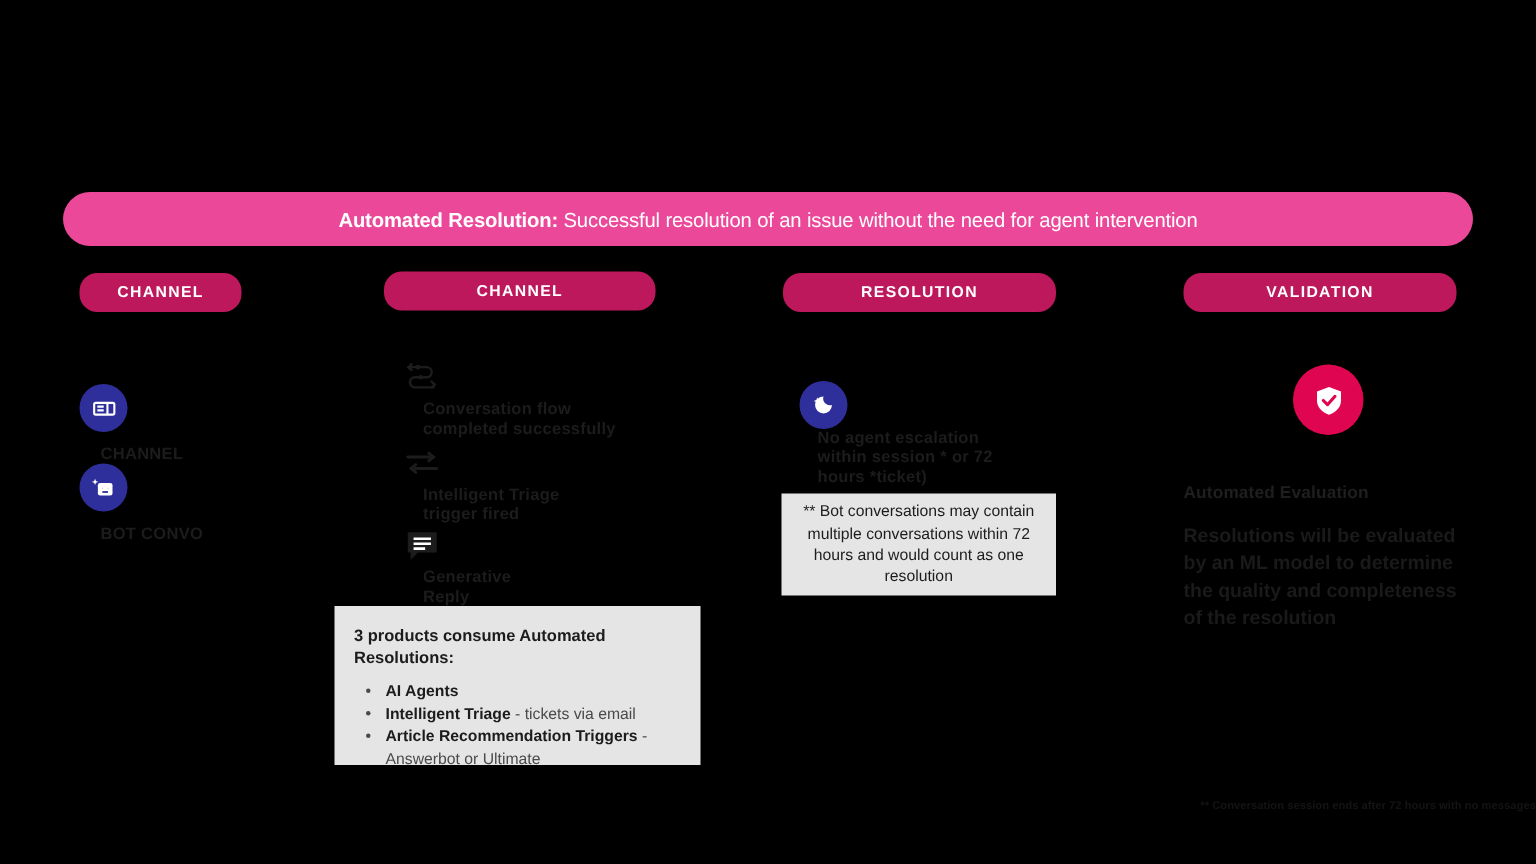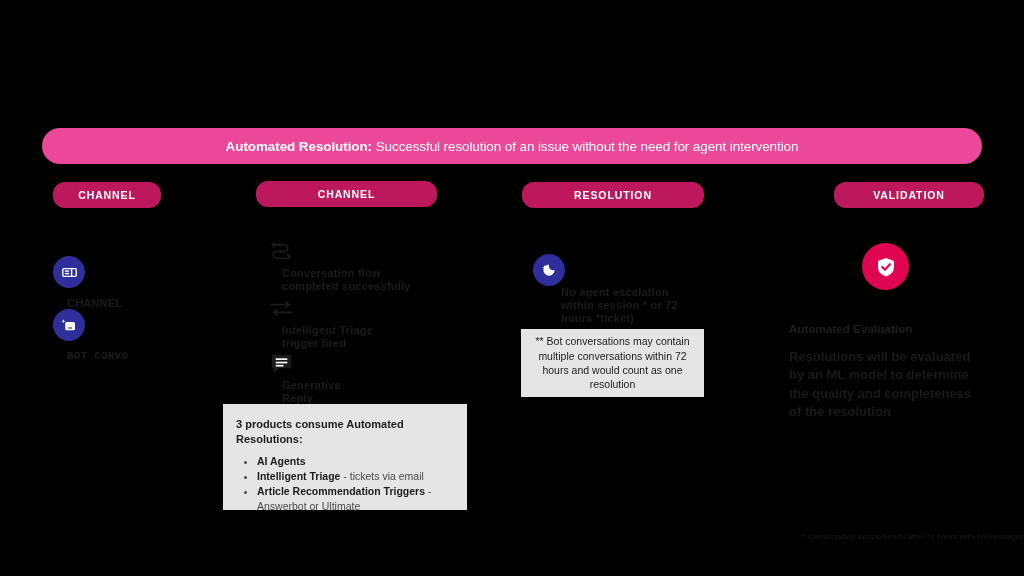--- a/index.html
+++ b/index.html
@@ -49,21 +49,21 @@
   }
   .col-header span {
     font-size: 10.5px;
     font-weight: bold;
     letter-spacing: 0.9px;
     color: #ffffff;
   }
   #hdr-0 { left: 53px;  top: 182px; width: 108px; }
   #hdr-1 { left: 256px; top: 181px; width: 181px; }
   #hdr-2 { left: 522px; top: 182px; width: 182px; }
-  #hdr-3 { left: 834px; top: 182px; width: 150px; }
+  #hdr-3 { left: 789px; top: 182px; width: 182px; }
 
   
   .row {
     position: absolute;
     display: flex;
     align-items: flex-start;
     flex-direction: column;
   }
   .circle-icon {
     width: 32px;
@@ -90,33 +90,33 @@
     font-weight: bold;
     letter-spacing: 0.2px;
     color: #1c1c1c;
     line-height: 1.18;
   }
 
   
   #row-ticket   { left: 53px; top: 256px; }
   #row-ticket .row-label { margin-top: 9px; }
   #row-botconvo { left: 53px; top: 309px; }
-  #row-botconvo .row-label { margin-top: 9px; font-family: Liberation Mono, monospace; }
+  #row-botconvo .row-label { margin-top: 9px; }
 
   
   #row-flow  { left: 266px; top: 236px; }
   #row-triage{ left: 266px; top: 293px; }
   #row-gen   { left: 266px; top: 348px; }
   #row-flow .row-label,
   #row-triage .row-label,
   #row-gen .row-label { margin-left: 16px; margin-top: 1px; }
 
   
   #row-noesc { left: 533px; top: 254px; }
-  #row-noesc .row-label { margin-left: 28px; margin-top: 0px; }
+  #row-noesc .row-label { margin-left: 12px; margin-top: 0px; }
 
   
   .callout {
     position: absolute;
     background: #e5e5e5;
     color: #1c1c1c;
   }
   #callout-products {
     left: 223px;
     top: 404px;

